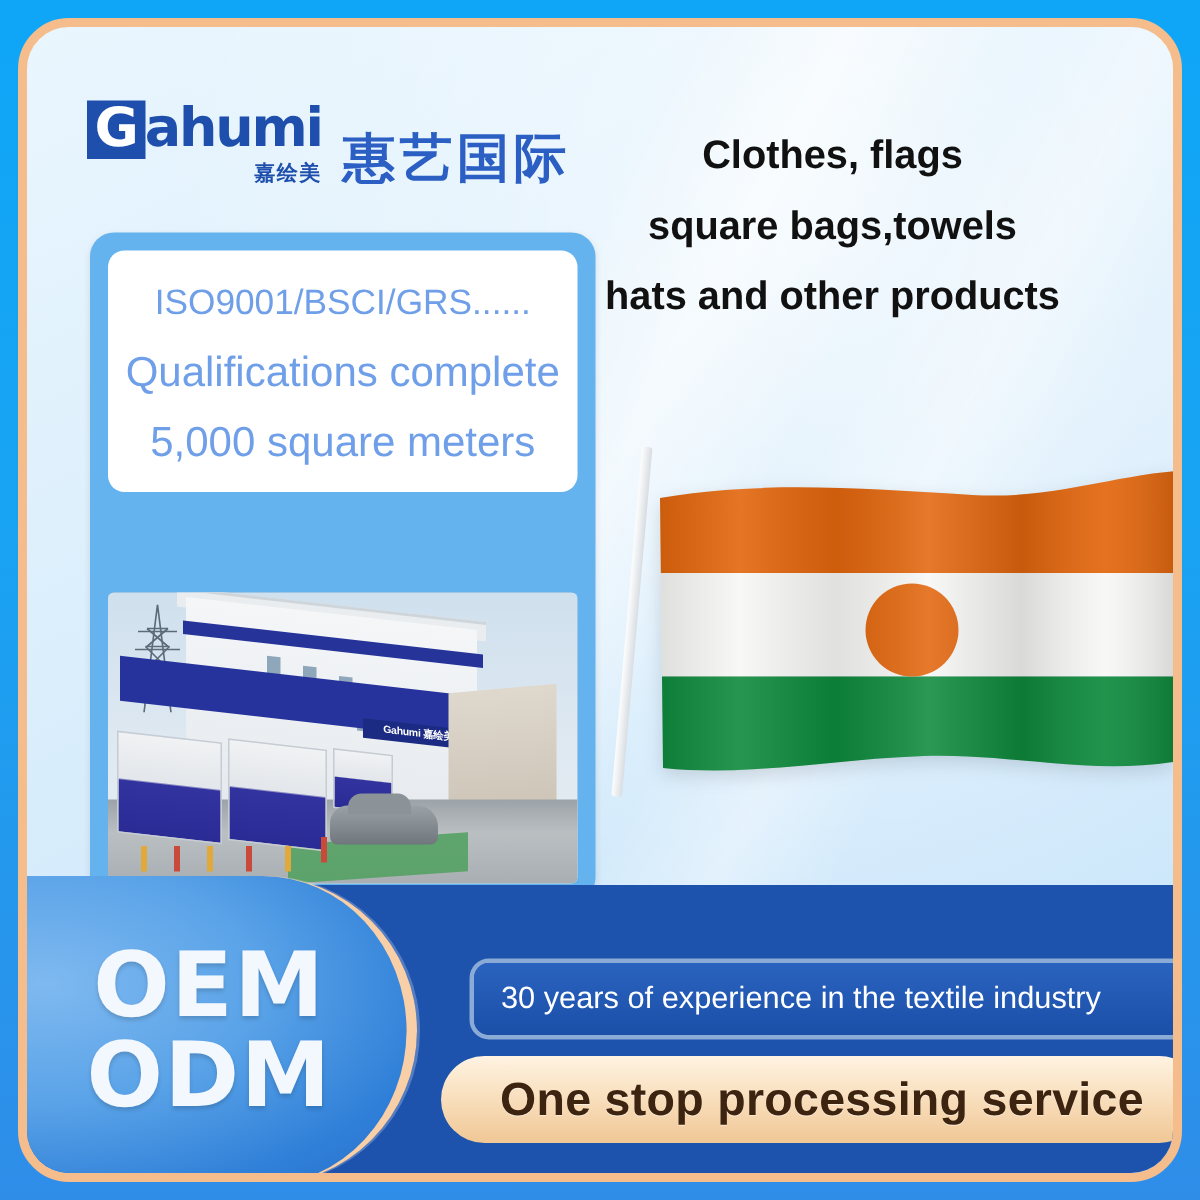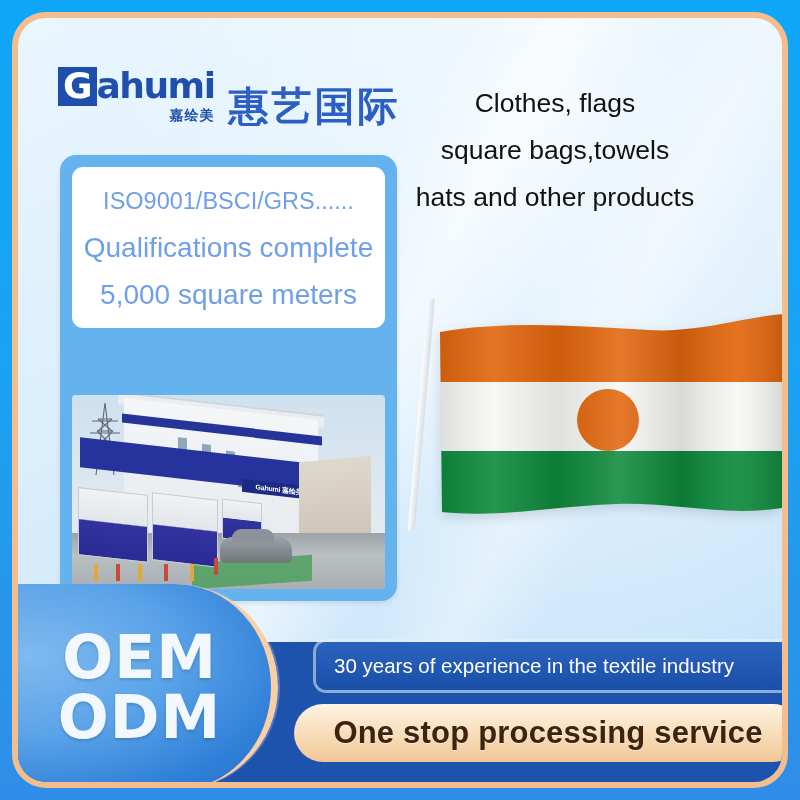--- a/index.html
+++ b/index.html
@@ -52,29 +52,29 @@
   }
   .logo-word {
     color: #1f4fad; font-weight: 700; font-size: 36px; line-height: 34px;
     letter-spacing: -1.5px; font-family: "DejaVu Sans", sans-serif;
   }
   .logo-cn-small {
     color:#1f4fad; font-weight:700; font-size:14px; letter-spacing:1px;
     text-align:right; margin-top:1px;
   }
   #logo-cn-big {
-    color:#2b5fc4; font-weight:600; font-size:40px; letter-spacing:3px;
+    color:#2b5fc4; font-weight:600; font-size:35px; letter-spacing:3px;
     line-height:44px; margin-top:21px;
   }
 
   
   #product-text {
     position:absolute; right:42px; top:62px;
     text-align:center; width:370px;
-    color:#111; font-size:26.5px; line-height:47px; font-weight:400;
+    color:#111; font-size:26.5px; line-height:47px; font-weight:700;
   }
 
   
   #left-panel {
     position:absolute; left:42px; top:137px;
     width:337px; height:446px;
     background:#64b3ef;
     border-radius:16px;
     box-shadow: 0 2px 5px rgba(0,0,0,.10);
   }
@@ -159,21 +159,21 @@
     transform: rotate(5deg); transform-origin: top center;
     border-radius:2px;
   }
   #flag {
     position:absolute; left:22px; top:22px; width:348px; height:206px;
     filter: drop-shadow(0 4px 6px rgba(0,0,0,.13));
   }
 
   
   #bottom-band {
-    position:absolute; left:0; right:0; bottom:0; height:140px;
+    position:absolute; left:0; right:0; bottom:0; height:192px;
     background:#1d52ad;
   }
   #oem-pill {
     position:absolute; left:-70px; bottom:-8px;
     width:330px; height:206px;
     border-radius:0 120px 120px 0;
     background:radial-gradient(ellipse at 25% 35%, #7fb9f0 0%, #5aa3e8 42%, #2f7fd8 78%, #2b6fc9 100%);
     border-right:7px solid #f8cfa6;
     box-shadow: 2px 0 0 0 rgba(255,255,255,.25);
     display:flex; flex-direction:column; align-items:center;

